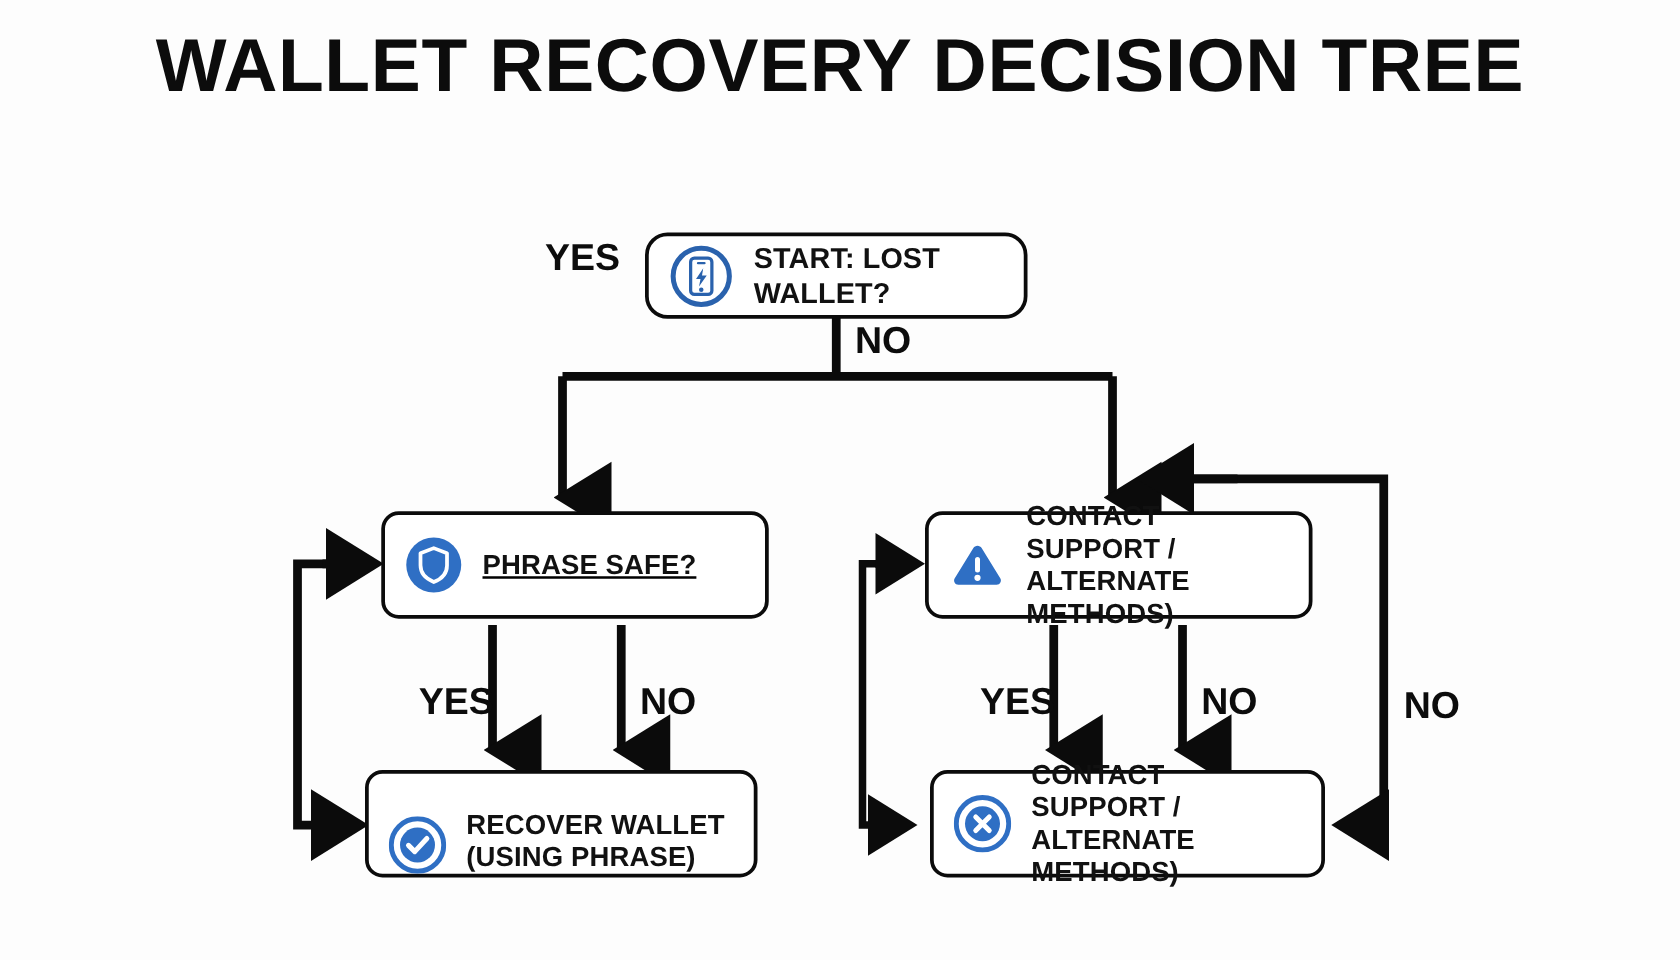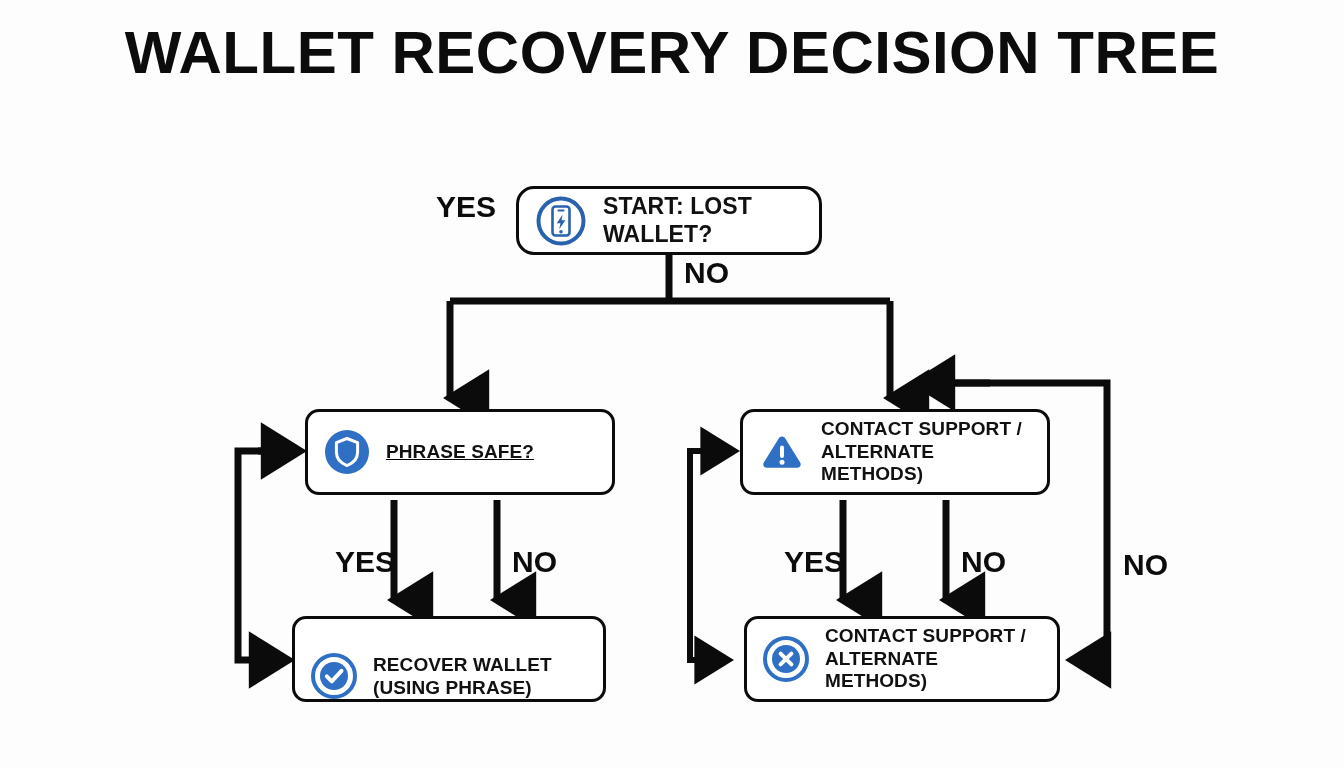--- a/index.html
+++ b/index.html
@@ -31,21 +31,21 @@
     background:#ffffff;
     border:3px solid #0b0b0b;
     border-radius:14px;
     display:flex;
     align-items:center;
     gap:16px;
     padding:0 16px;
   }
   .node .ic{flex:0 0 auto;display:block;}
   .node .txt{
-    font-size:19px;
+    font-size:22px;
     font-weight:bold;
     line-height:1.18;
     color:#111111;
     letter-spacing:0.1px;
     white-space:pre-line;
   }
   #node-start{left:516px;top:141px;width:306px;height:69px;border-radius:18px;margin-top:45px;}
   #node-start .txt{font-size:23px;}
   #node-phrase-safe{left:305px;top:409px;width:310px;height:86px;text-decoration:underline;}
   #node-contact-mid{left:740px;top:409px;width:310px;height:86px;}

